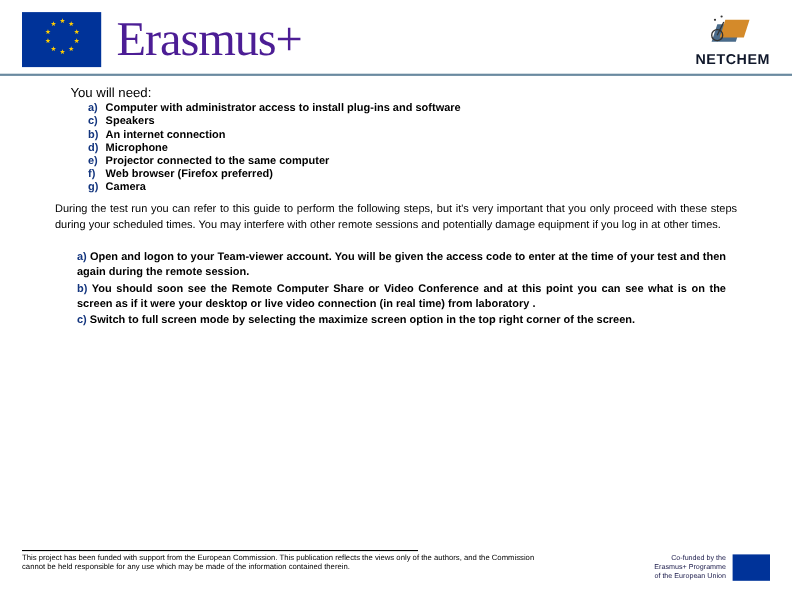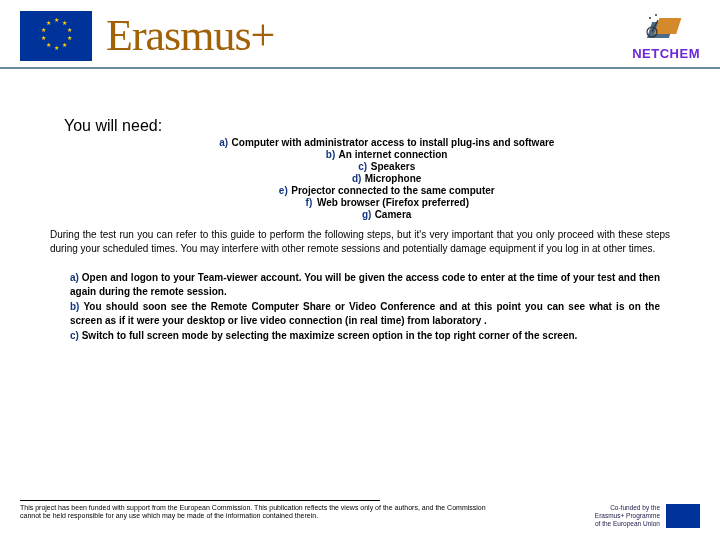--- a/index.html
+++ b/index.html
@@ -36,59 +36,57 @@
     position: absolute;
     width: 4px; height: 4px;
     color: #FFCC00;
     font-size: 6px;
     line-height: 4px;
   }
   .erasmus {
     font-family: Georgia, 'Times New Roman', serif;
     font-size: 44px;
     font-weight: 400;
-    color: #a16207;
+    color: #4c1d95;
     letter-spacing: -1px;
   }
   .netchem {
     margin-left: auto;
     text-align: center;
     flex-shrink: 0;
   }
   .netchem-logo {
     width: 48px; height: 34px;
     margin: 0 auto 2px auto;
     position: relative;
   }
   .netchem-logo svg { display: block; }
   .netchem-text {
     font-size: 13px;
     font-weight: 700;
-    color: #6d28d9;
+    color: #0f172a;
     letter-spacing: 0.5px;
   }
   .content {
     padding: 8px 30px 0 30px;
   }
   h1 {
     font-size: 22px;
     font-weight: 700;
     color: #13357e;
     margin: 4px 0 10px 10px;
     font-family: Verdana, Geneva, sans-serif;
   }
   .intro {
-    font-size: 16px;
+    font-size: 12px;
     margin-left: 34px;
-    margin-top: 40px;
   }
   .need-list {
     margin: 2px 0 8px 50px;
     font-size: 10px;
-    text-align: center;
   }
   .need-list .item {
     margin-bottom: 1px;
   }
   .need-list .marker {
     color: #13357e;
     font-weight: 700;
     display: inline-block;
     width: 16px;
   }
@@ -195,22 +193,22 @@
     </div>
     <div class="netchem-text">NETCHEM</div>
   </div>
 </div>
 
 <div class="content">
 
   <div class="intro">You will need:</div>
   <div class="need-list">
     <div class="item"><span class="marker">a)</span><span class="txt">Computer with administrator access to install plug-ins and software</span></div>
+    <div class="item"><span class="marker">c)</span><span class="txt">Speakers</span></div>
     <div class="item"><span class="marker">b)</span><span class="txt">An internet connection</span></div>
-    <div class="item"><span class="marker">c)</span><span class="txt">Speakers</span></div>
     <div class="item"><span class="marker">d)</span><span class="txt">Microphone</span></div>
     <div class="item"><span class="marker">e)</span><span class="txt">Projector connected to the same computer</span></div>
     <div class="item"><span class="marker">f)</span><span class="txt">Web browser (Firefox preferred)</span></div>
     <div class="item"><span class="marker">g)</span><span class="txt">Camera</span></div>
   </div>
 
   <div class="para">During the test run you can refer to this guide to perform the following steps, but it's very important that you only proceed with these steps during your scheduled times. You may interfere with other remote sessions and potentially damage equipment if you log in at other times.</div>
 
   <div class="steps">
     <div class="step bold">

